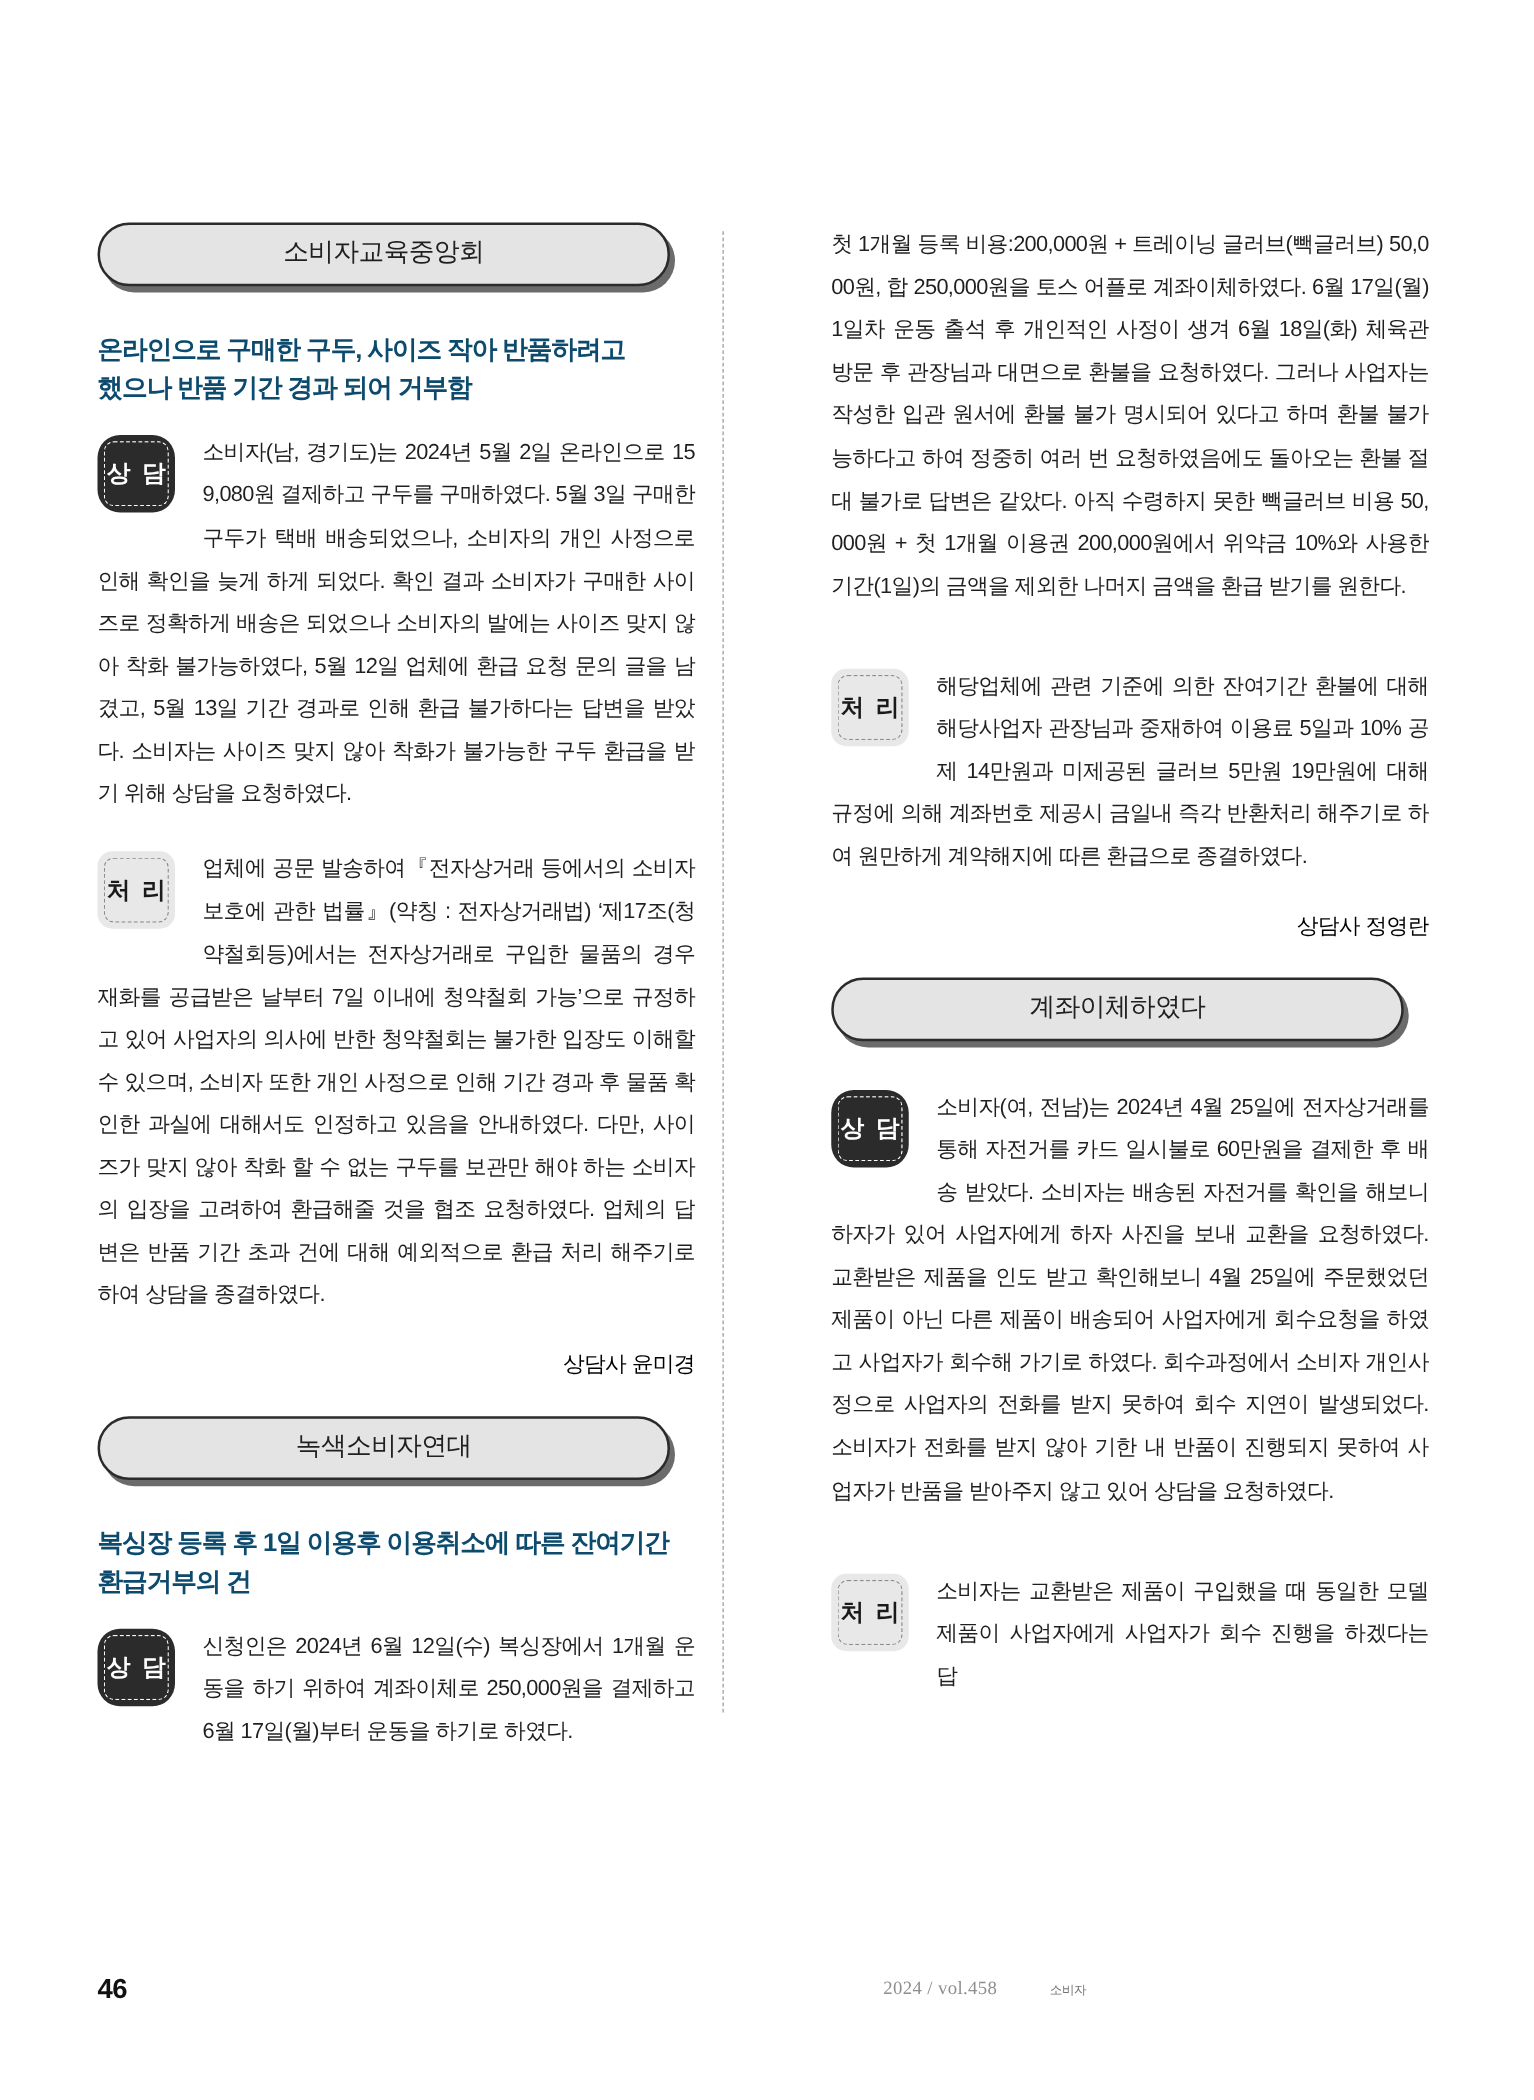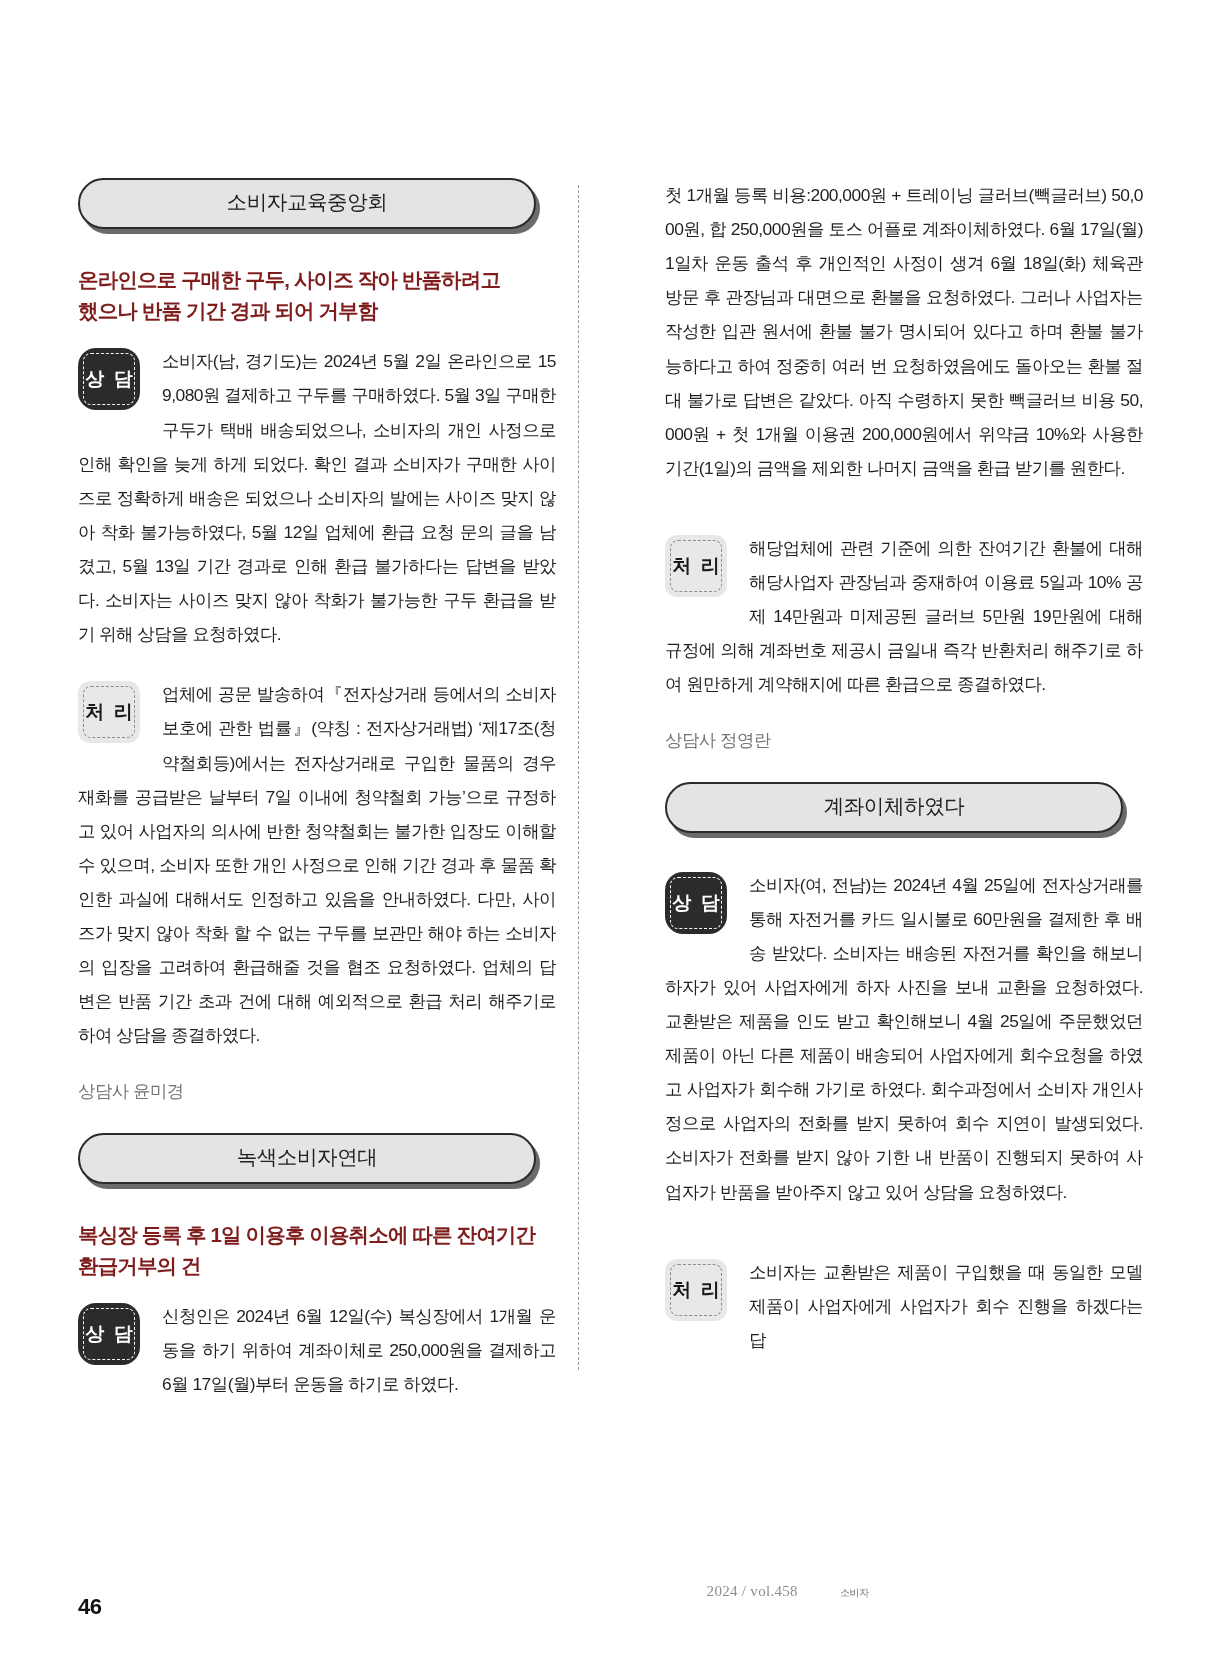--- a/index.html
+++ b/index.html
@@ -89,21 +89,21 @@
     line-height: 1;
     padding-bottom: 2px;
   }
 
   
   .case-title {
     font-size: 20.5px;
     font-weight: bold;
     line-height: 1.52;
     letter-spacing: -0.85px;
-    color: #7f1d1d;
+    color: #0c4a6e;
     margin-bottom: 18px;
     word-break: keep-all;
   }
 
   
   .block {
     position: relative;
     margin-bottom: 26px;
   }
 
@@ -167,39 +167,39 @@
     color: #1f1f1f;
     text-align: justify;
     text-justify: inter-character;
     word-break: break-all;
     margin-bottom: 26px;
   }
 
   .signature {
     font-size: 17.4px;
     letter-spacing: -0.5px;
-    text-align: left;
-    color: #737373;
+    text-align: right;
+    color: #000000;
     margin-top: 10px;
     margin-bottom: 30px;
   }
   .gap-md { height: 20px; }
 
   
   .footer {
     position: absolute;
     left: 78px;
     right: 78px;
     bottom: 72px;
     height: 30px;
   }
   .folio {
     position: absolute;
     left: 0;
-    top: 16px;
+    top: 0;
     font-size: 22px;
     font-weight: bold;
     color: #111;
     letter-spacing: -0.5px;
   }
   .footer-right {
     position: absolute;
     right: 68px;
     top: 5px;
     display: flex;

